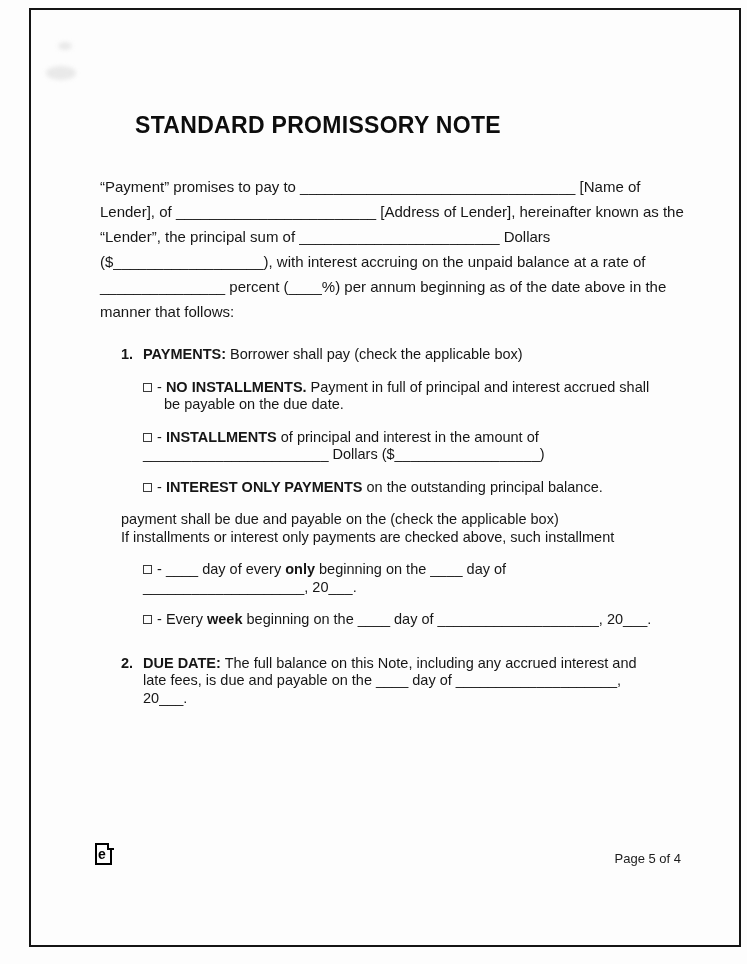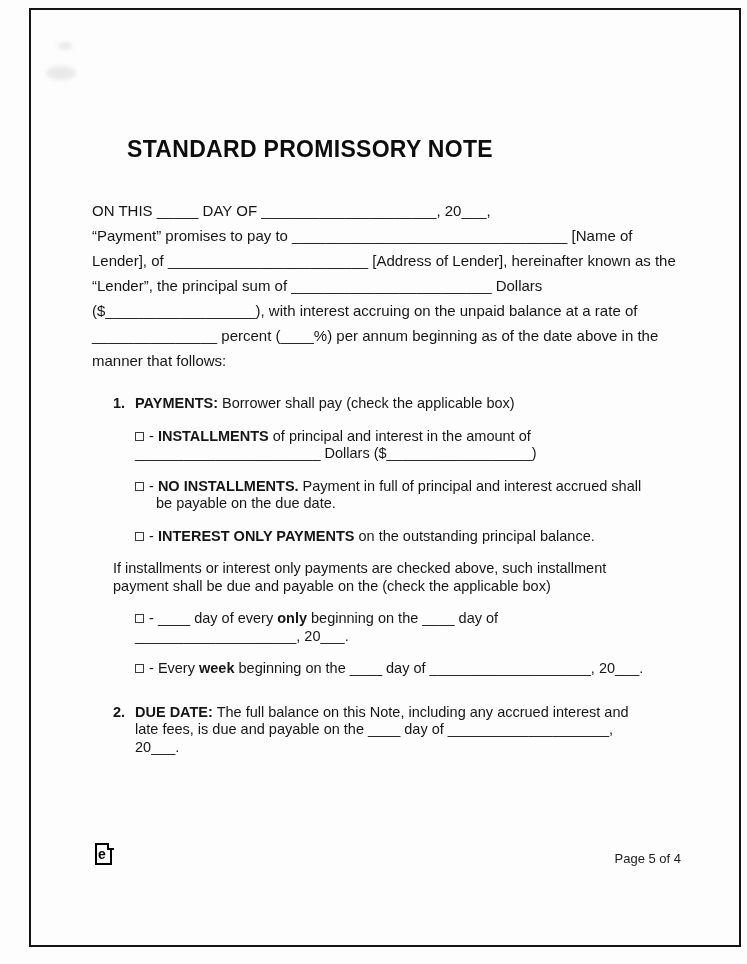--- a/index.html
+++ b/index.html
@@ -13,21 +13,21 @@
   }
   .scan-border {
     position:absolute; top:8px; left:29px; right:6px; bottom:17px;
     border:2px solid #141414;
     pointer-events:none;
   }
   .artifact { position:absolute; background:#d9d9d9; border-radius:50%; filter:blur(2px); opacity:.55; }
   .a1 { left:46px; top:66px; width:30px; height:14px; }
   .a2 { left:58px; top:42px; width:14px; height:8px; }
 
-  .content { position:absolute; top:0; left:0; width:616px; padding:112px 88px 0 92px;margin-top:24px; }
+  .content { position:absolute; top:0; left:8px; width:616px; padding:112px 88px 0 92px; }
 
   h1.title { text-align:center; font-size:23px; font-weight:700; letter-spacing:.3px; color:#0d0d0d; }
   .subtitle { text-align:center; font-size:17.5px; margin-top:5px; color:#141414; }
 
   .intro { margin-top:35px; font-size:15px; line-height:25px; }
   .intro .line { white-space:nowrap; }
 
   .list { margin-top:22px; margin-left:21px; font-size:14.5px; line-height:17.5px; }
   .sec-head { display:flex; }
   .sec-num { width:22px; flex:none; font-weight:700; }
@@ -64,21 +64,20 @@
 
 <div class="scan-border"></div>
 <div class="artifact a1"></div>
 <div class="artifact a2"></div>
 
 <div class="content">
 
   <h1 class="title">STANDARD PROMISSORY NOTE</h1>
 
   <div class="intro">
-    <div class="line">ON THIS _____ DAY OF _____________________, 20___,</div>
     <div class="line">“Payment” promises to pay to _________________________________ [Name of</div>
     <div class="line">Lender], of ________________________ [Address of Lender], hereinafter known as the</div>
     <div class="line">“Lender”, the principal sum of ________________________ Dollars</div>
     <div class="line">($__________________), with interest accruing on the unpaid balance at a rate of</div>
     <div class="line">_______________ percent (____%) per annum beginning as of the date above in the</div>
     <div class="line">manner that follows:</div>
   </div>
 
   <div class="list">
 
@@ -86,38 +85,38 @@
       <div class="sec-head">
         <span class="sec-num">1.</span>
         <div class="sec-text">
           <div><span class="b">PAYMENTS:</span><span> Borrower shall pay (check the applicable box)</span></div>
         </div>
       </div>
 
       <div class="sec-body">
 
         <div class="cb-item">
-          <div class="l1"><span class="checkbox"></span><span> - </span><span class="b">INSTALLMENTS</span><span> of principal and interest in the amount of</span></div>
-          <div class="l2">_______________________ Dollars ($__________________)</div>
+          <div class="l1"><span class="checkbox"></span><span> - </span><span class="b">NO INSTALLMENTS.</span><span>  Payment in full of principal and interest accrued shall</span></div>
+          <div class="l2 indent">be payable on the due date.</div>
         </div>
 
         <div class="cb-item">
-          <div class="l1"><span class="checkbox"></span><span> - </span><span class="b">NO INSTALLMENTS.</span><span>  Payment in full of principal and interest accrued shall</span></div>
-          <div class="l2 indent">be payable on the due date.</div>
+          <div class="l1"><span class="checkbox"></span><span> - </span><span class="b">INSTALLMENTS</span><span> of principal and interest in the amount of</span></div>
+          <div class="l2">_______________________ Dollars ($__________________)</div>
         </div>
 
         <div class="cb-item">
           <div class="l1"><span class="checkbox"></span><span> - </span><span class="b">INTEREST ONLY PAYMENTS</span><span> on the outstanding principal balance.</span></div>
         </div>
 
       </div>
 
       <div class="mid">
+        <div>payment shall be due and payable on the (check the applicable box)</div>
         <div>If installments or interest only payments are checked above, such installment</div>
-        <div>payment shall be due and payable on the (check the applicable box)</div>
       </div>
 
       <div class="sec-body">
 
         <div class="cb-item">
           <div class="l1"><span class="checkbox"></span><span> - ____ day of every </span><span class="b">only</span><span> beginning on the ____ day of</span></div>
           <div class="l2">____________________, 20___.</div>
         </div>
 
         <div class="cb-item">

